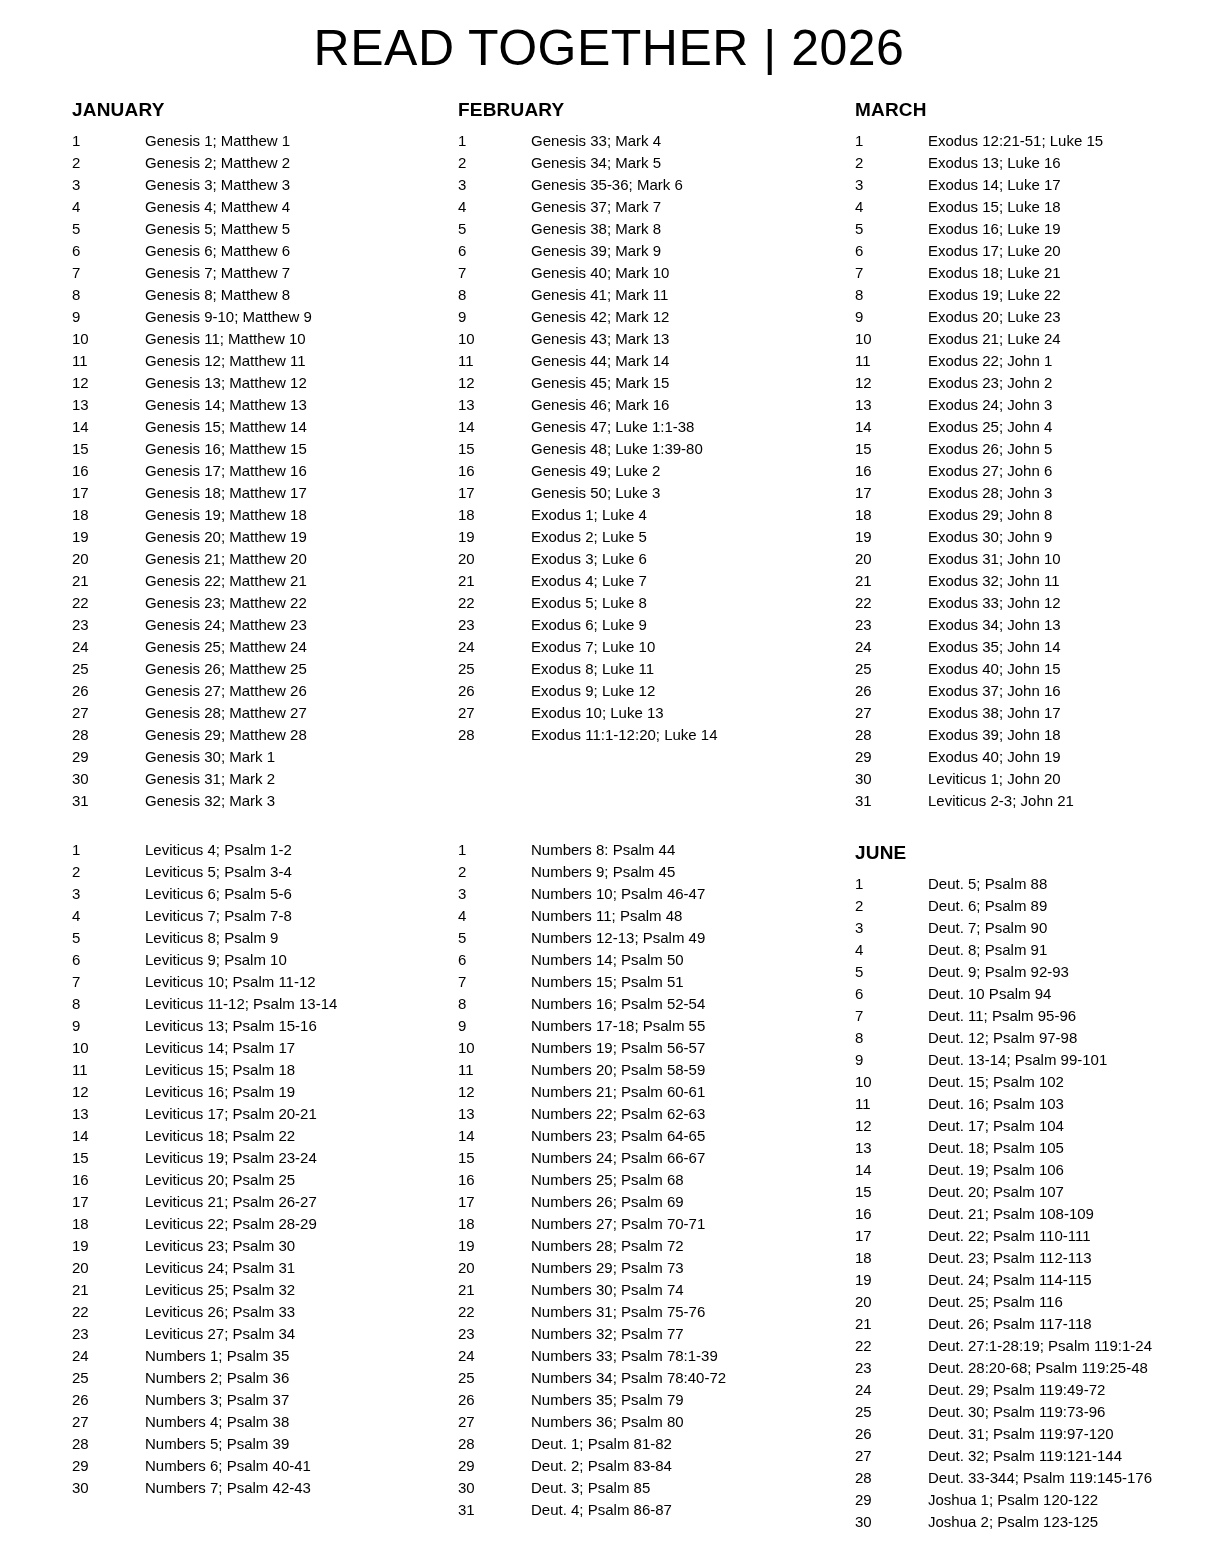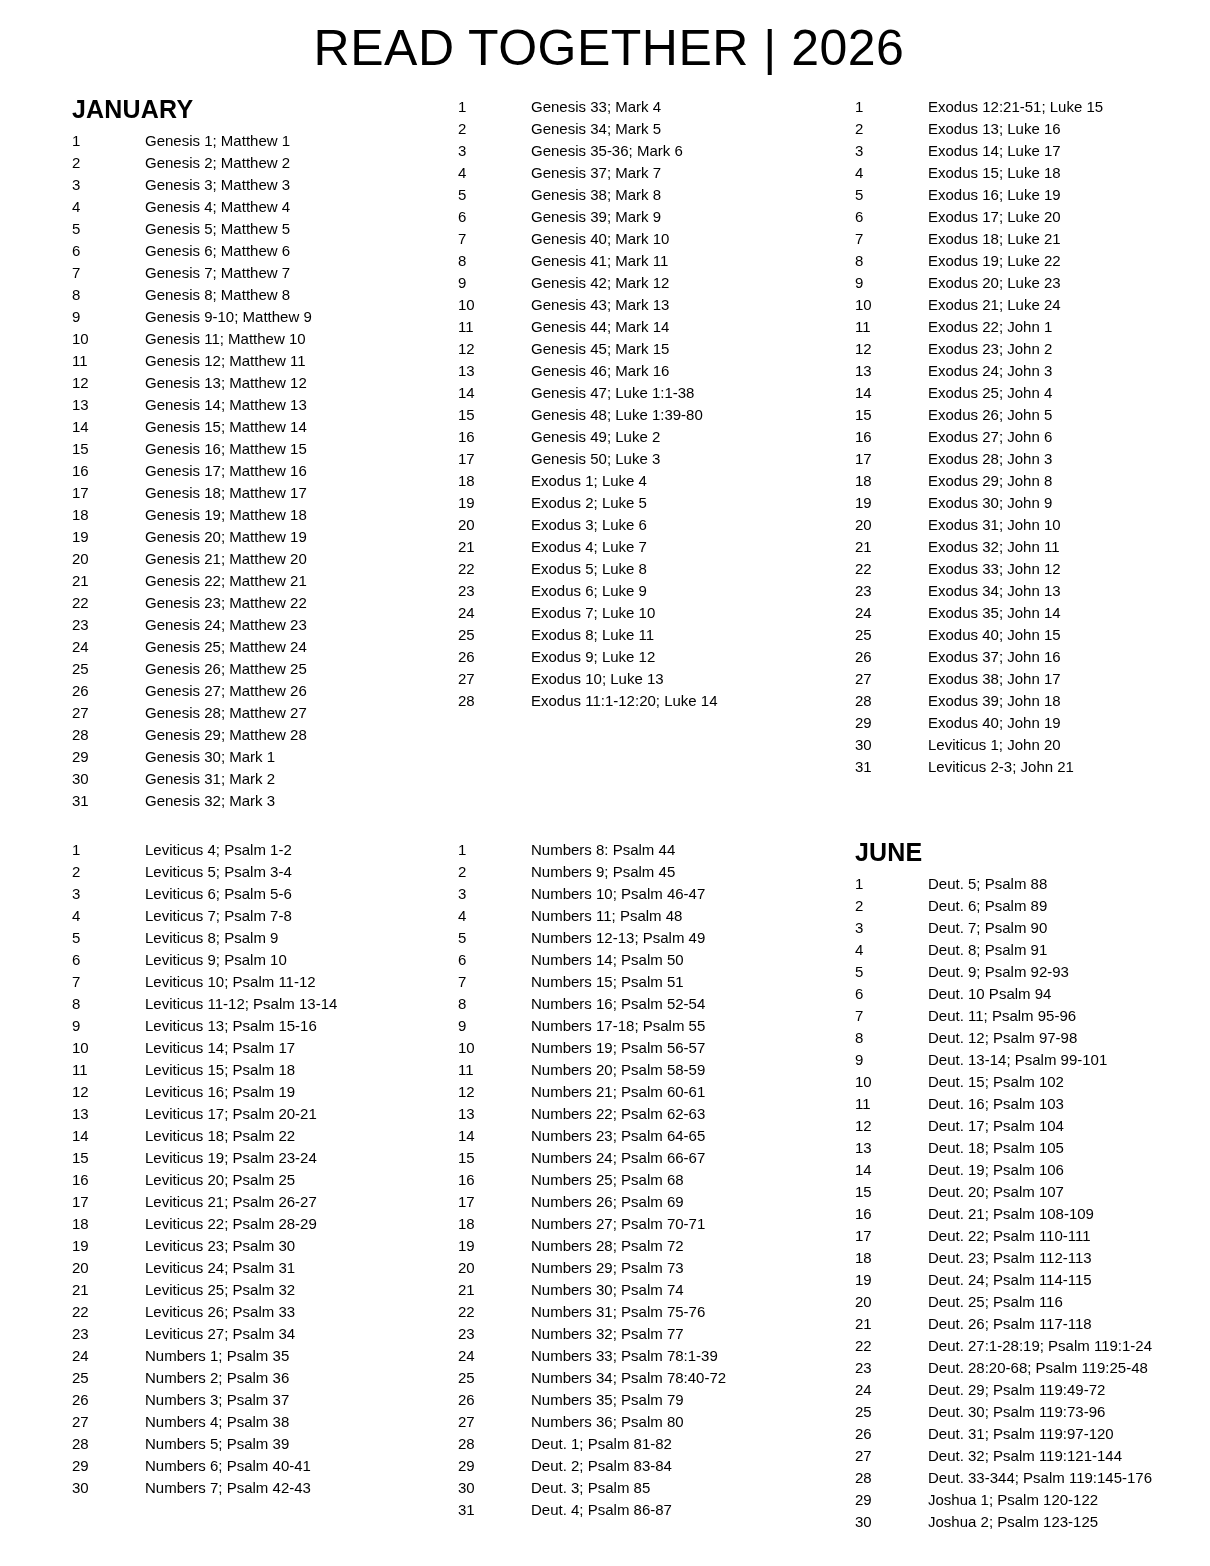--- a/index.html
+++ b/index.html
@@ -27,21 +27,21 @@
     white-space: nowrap;
   }
   .months-grid {
     display: grid;
     grid-template-columns: 386px 397px 1fr;
     grid-template-rows: 743px auto;
     margin-top: 20px;
   }
   .month { }
   .month-name {
-    font-size: 25px;
+    font-size: 19px;
     font-weight: bold;
     margin: 0 0 7px 0;
     line-height: 27px;
     letter-spacing: 0.2px;
   }
   .entries { }
   .entry-row {
     display: flex;
     font-size: 15px;
     line-height: 22px;
@@ -214,20 +214,21 @@
   </div>
 
   <div class="entry-row">
     <span class="day">31</span>
     <span class="reading">Genesis 32; Mark 3</span>
   </div>
 </div>
   </section>
 
   <section class="month">
+    <h2 class="month-name">FEBRUARY</h2>
     <div class="entries">
   <div class="entry-row">
     <span class="day">1</span>
     <span class="reading">Genesis 33; Mark 4</span>
   </div>
 
   <div class="entry-row">
     <span class="day">2</span>
     <span class="reading">Genesis 34; Mark 5</span>
   </div>
@@ -358,20 +359,21 @@
   </div>
 
   <div class="entry-row">
     <span class="day">28</span>
     <span class="reading">Exodus 11:1-12:20; Luke 14</span>
   </div>
 </div>
   </section>
 
   <section class="month">
+    <h2 class="month-name">MARCH</h2>
     <div class="entries">
   <div class="entry-row">
     <span class="day">1</span>
     <span class="reading">Exodus 12:21-51; Luke 15</span>
   </div>
 
   <div class="entry-row">
     <span class="day">2</span>
     <span class="reading">Exodus 13; Luke 16</span>
   </div>

